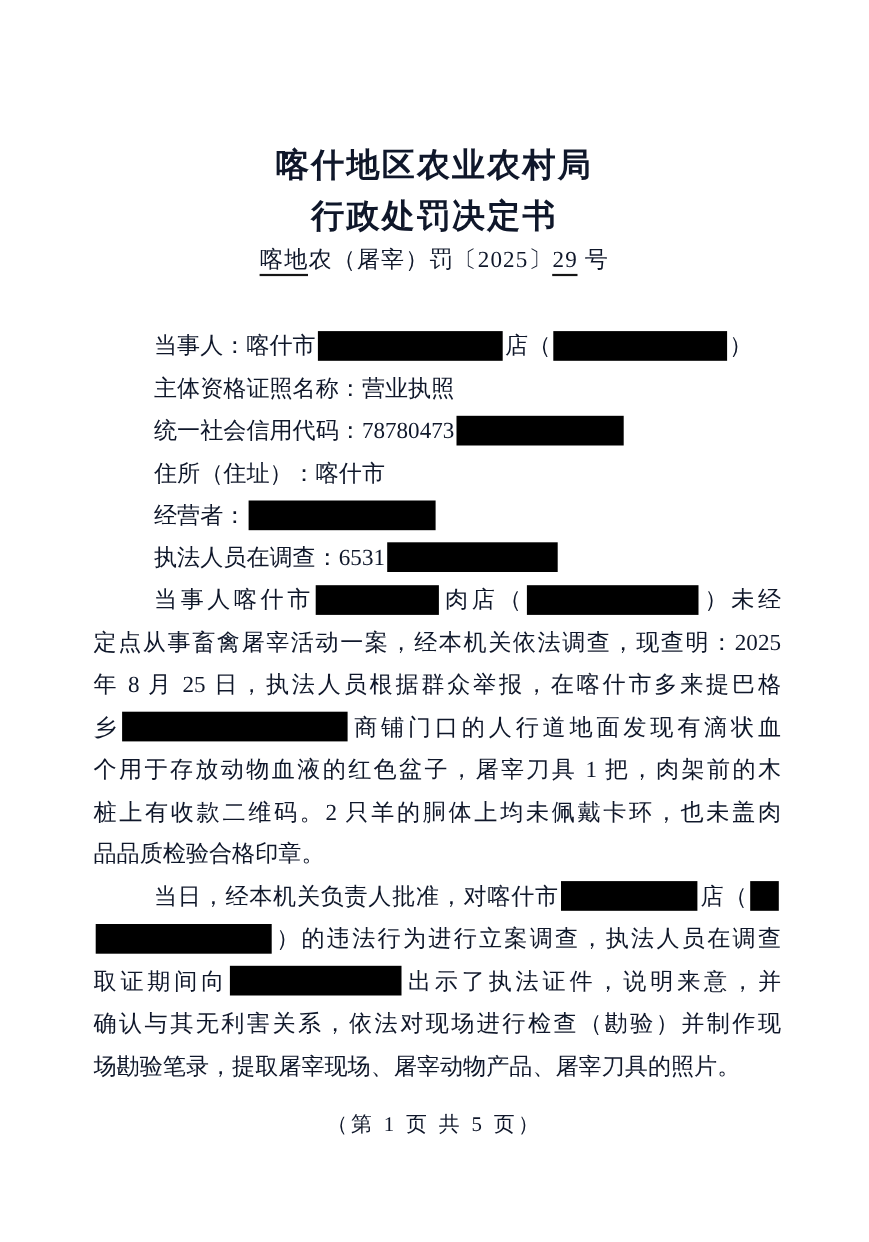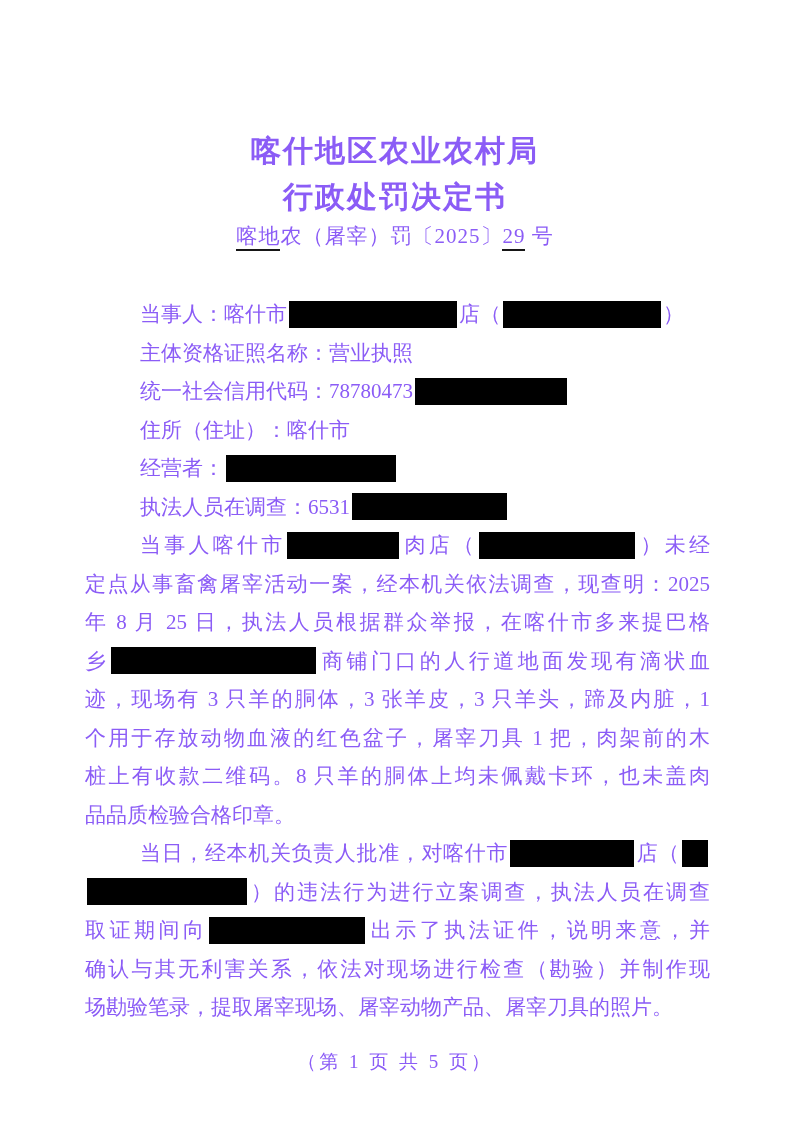--- a/index.html
+++ b/index.html
@@ -1,21 +1,21 @@
 <!DOCTYPE html>
 <html><head>
 <meta charset="utf-8">
 <style>
   html, body { margin: 0; padding: 0; background: #ffffff; }
   .page {
     position: relative;
     width: 790px;
     height: 1129px;
     background: #ffffff;
-    color: #8b5cf6;
+    color: #0f172a;
     font-family: "Liberation Serif", "DejaVu Serif", serif;
     overflow: hidden;
   }
   .header { padding-top: 128px; text-align: center; }
   .title {
     font-size: 30px;
     font-weight: bold;
     line-height: 46px;
     letter-spacing: 2px;
   }
@@ -71,23 +71,22 @@
         <div class="line indent"><span class="bold">统一社会信用代码：</span><span class="">78780473</span><span class="redaction" style="width: 152px;"></span></div>
         <div class="line indent"><span class="bold">住所（住址）：</span><span class="">喀什市</span></div>
         <div class="line indent"><span class="bold">经营者：</span><span class="redaction" style="width: 170px;"></span></div>
         <div class="line indent"><span class="bold">执法人员在调查：</span><span class="">6531</span><span class="redaction" style="width: 155px;"></span></div>
       </div>
     <div id="body-text">
         <div class="line indent justify"><span class="">当事人喀什市</span><span class="redaction" style="width: 112px;"></span><span class="">肉店（</span><span class="redaction" style="width: 156px;"></span><span class="">）未经</span></div>
         <div class="line justify"><span class="">定点从事畜禽屠宰活动一案，经本机关依法调查，现查明：2025</span></div>
         <div class="line justify"><span class="">年 8 月 25 日，执法人员根据群众举报，在喀什市多来提巴格</span></div>
         <div class="line justify"><span class="">乡</span><span class="redaction" style="width: 205px;"></span><span class="">商铺门口的人行道地面发现有滴状血</span></div>
-        <div class="line justify"><span class="">迹，现场有 3 只羊的胴体，3 张羊皮，3 只羊头，蹄及内脏，1</span></div>
         <div class="line justify"><span class="">个用于存放动物血液的红色盆子，屠宰刀具 1 把，肉架前的木</span></div>
-        <div class="line justify"><span class="">桩上有收款二维码。8 只羊的胴体上均未佩戴卡环，也未盖肉</span></div>
+        <div class="line justify"><span class="">桩上有收款二维码。2 只羊的胴体上均未佩戴卡环，也未盖肉</span></div>
         <div class="line"><span class="">品品质检验合格印章。</span></div>
         <div class="line indent justify"><span class="">当日，经本机关负责人批准，对喀什市</span><span class="redaction" style="width: 124px;"></span><span class="">店（</span><span class="redaction" style="width: 26px;"></span></div>
         <div class="line justify"><span class="redaction" style="width: 160px;"></span><span class="">）的违法行为进行立案调查，执法人员在调查</span></div>
         <div class="line justify"><span class="">取证期间向</span><span class="redaction" style="width: 156px;"></span><span class="">出示了执法证件，说明来意，并</span></div>
         <div class="line justify"><span class="">确认与其无利害关系，依法对现场进行检查（勘验）并制作现</span></div>
         <div class="line"><span class="">场勘验笔录，提取屠宰现场、屠宰动物产品、屠宰刀具的照片。</span></div>
       </div>
   </div>
 
   <div class="footer">（第 1 页 共 5 页）</div>

